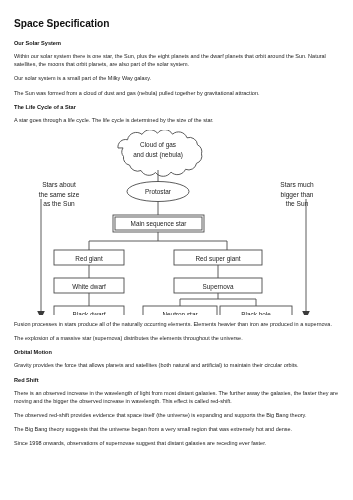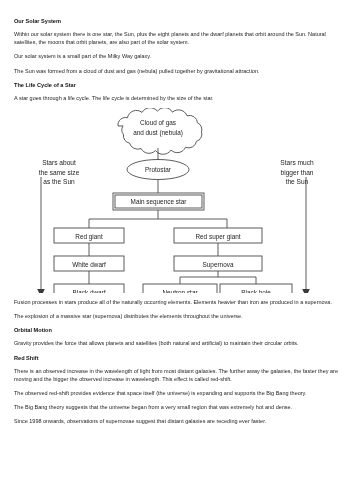--- a/index.html
+++ b/index.html
@@ -66,20 +66,23 @@
     font-family: "Liberation Sans", sans-serif;
     font-size: 6.6px;
     fill: #1c1c1c;
   }
 </style>
 </head>
 <body>
 
 <div class="page">
 
+  <h1 class="doc-title">
+    <span class="strong">Space</span><span> Specification</span>
+  </h1>
 
   <div class="heading">Our Solar System</div>
   <p class="para">Within our solar system there is one star, the Sun, plus the eight planets and the dwarf planets that orbit around the Sun. Natural satellites, the moons that orbit planets, are also part of the solar system.</p>
   <p class="para">Our solar system is a small part of the Milky Way galaxy.</p>
   <p class="para">The Sun was formed from a cloud of dust and gas (nebula) pulled together by gravitational attraction.</p>
 
   <div class="heading">The Life Cycle of a Star</div>
   <p class="para">A star goes through a life cycle. The life cycle is determined by the size of the star.</p>
 
   <div class="diagram">

